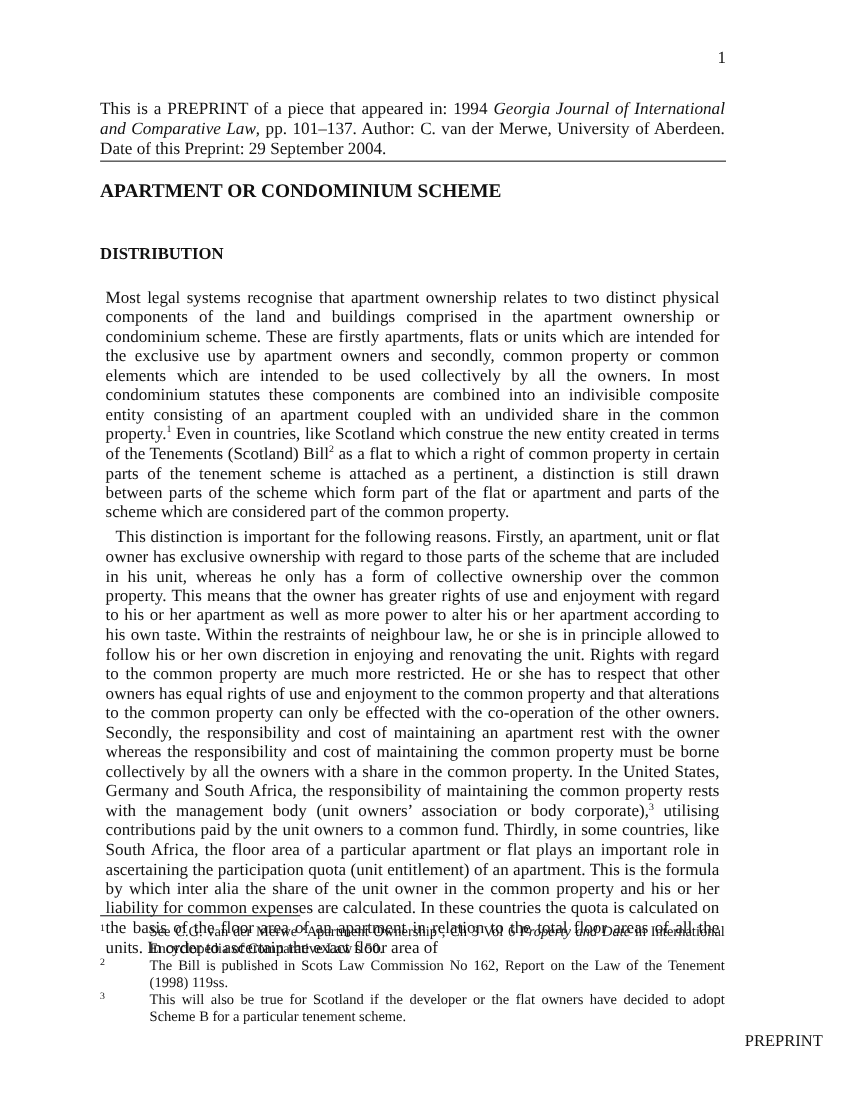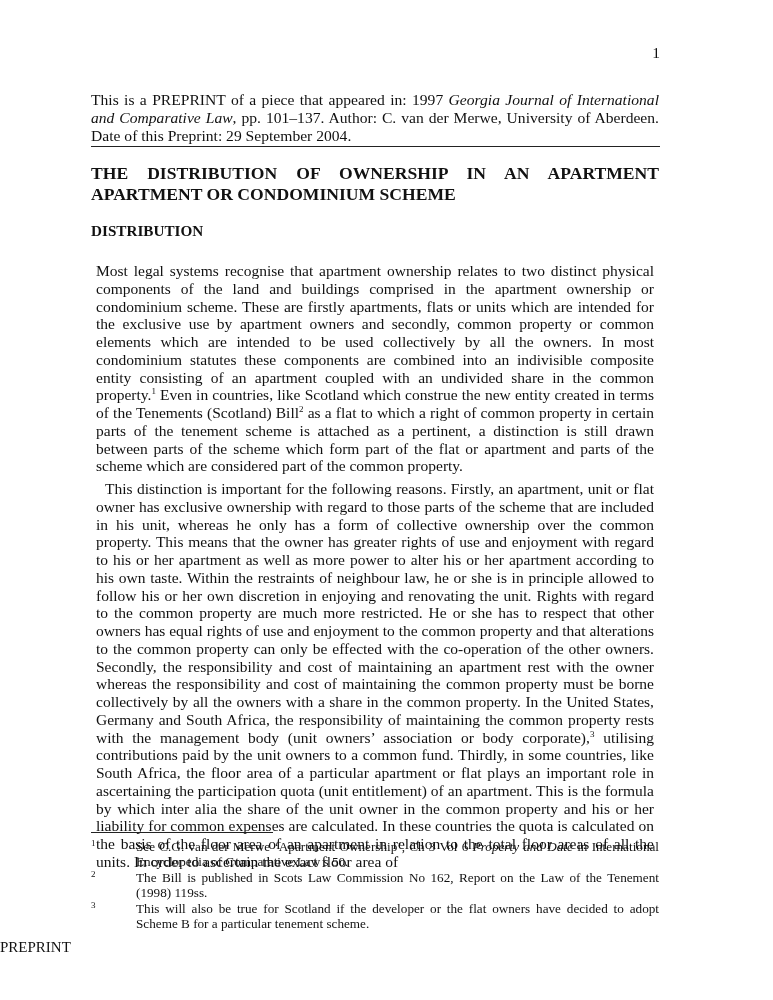--- a/index.html
+++ b/index.html
@@ -44,36 +44,35 @@
   }
   .footnotes {
     position: absolute; top: 839px; left: 91px; width: 568px;
     font-size: 13.2px; line-height: 15.4px;
   }
   .footnote { position: relative; padding-left: 45px; text-align: justify; }
   .footnote .fn-num {
     position: absolute; left: 0; top: -2px; font-size: 9px; line-height: 12px;
   }
   .footer-label {
-    position: absolute; top: 939px; left: 0; width: 748px; text-align: left;
+    position: absolute; top: 939px; left: 0; width: 748px; text-align: right;
     font-size: 15px; line-height: 17px;
   }
   em { font-style: italic; }
 </style>
 </head>
 <body>
 
 <div class="page-number">1</div>
 
-<div class="preprint-note"><span>This is a PREPRINT of a piece that appeared in: 1997 </span><em>Georgia Journal of International and Comparative Law</em><span>, pp. 101–137.  Author: C. van der Merwe, University of Aberdeen.  Date of this Preprint: 29 September 2004.</span></div>
+<div class="preprint-note"><span>This is a PREPRINT of a piece that appeared in: 1994 </span><em>Georgia Journal of International and Comparative Law</em><span>, pp. 101–137.  Author: C. van der Merwe, University of Aberdeen.  Date of this Preprint: 29 September 2004.</span></div>
 
 <div class="header-rule"></div>
 
 <h1 class="title">
-  <span class="l1">THE DISTRIBUTION OF OWNERSHIP IN AN APARTMENT</span>
   <span class="l2">APARTMENT OR CONDOMINIUM SCHEME</span>
 </h1>
 
 <h2 class="section-heading">DISTRIBUTION</h2>
 
 <div class="body-text">
   <p><span>Most legal systems recognise that apartment ownership relates to two distinct physical components of the land and buildings comprised in the apartment ownership or condominium scheme. These are firstly apartments, flats or units which are intended for the exclusive use by apartment owners and secondly, common property or common elements which are intended to be used collectively by all the owners. In most condominium statutes these components are combined into an indivisible composite entity consisting of an apartment coupled with an undivided share in the common property.</span><sup>1</sup><span> Even in countries, like Scotland which construe the new entity created in terms of the Tenements (Scotland) Bill</span><sup>2</sup><span> as a flat to which a right of common property in certain parts of the tenement scheme is attached as a pertinent, a distinction is still drawn between parts of the scheme which form part of the flat or apartment and parts of the scheme which are considered part of the common property.</span></p>
   <p class="indent"><span>This distinction is important for the following reasons. Firstly, an apartment, unit or flat owner has exclusive ownership with regard to those parts of the scheme that are included in his unit, whereas he only has a form of collective ownership over the common property. This means that the owner has greater rights of use and enjoyment with regard to his or her apartment as well as more power to alter his or her apartment according to his own taste. Within the restraints of neighbour law, he or she is in principle allowed to follow his or her own discretion in enjoying and renovating the unit. Rights with regard to the common property are much more restricted. He or she has to respect that other owners has equal rights of use and enjoyment to the common property and that alterations to the common property can only be effected with the co-operation of the other owners. Secondly, the responsibility and cost of maintaining an apartment rest with the owner whereas the responsibility and cost of maintaining the common property must be borne collectively by all the owners with a share in the common property. In the United States, Germany and South Africa, the responsibility of maintaining the common property rests with the management body (unit owners’ association or body corporate),</span><sup>3</sup><span> utilising contributions paid by the unit owners to a common fund. Thirdly, in some countries, like South Africa, the floor area of a particular apartment or flat plays an important role in ascertaining the participation quota (unit entitlement) of an apartment. This is the formula by which inter alia the share of the unit owner in the common property and his or her liability for common expenses are calculated. In these countries the quota is calculated on the basis of the floor area of an apartment in relation to the total floor areas of all the units. In order to ascertain the exact floor area of</span></p>
 </div>
 

